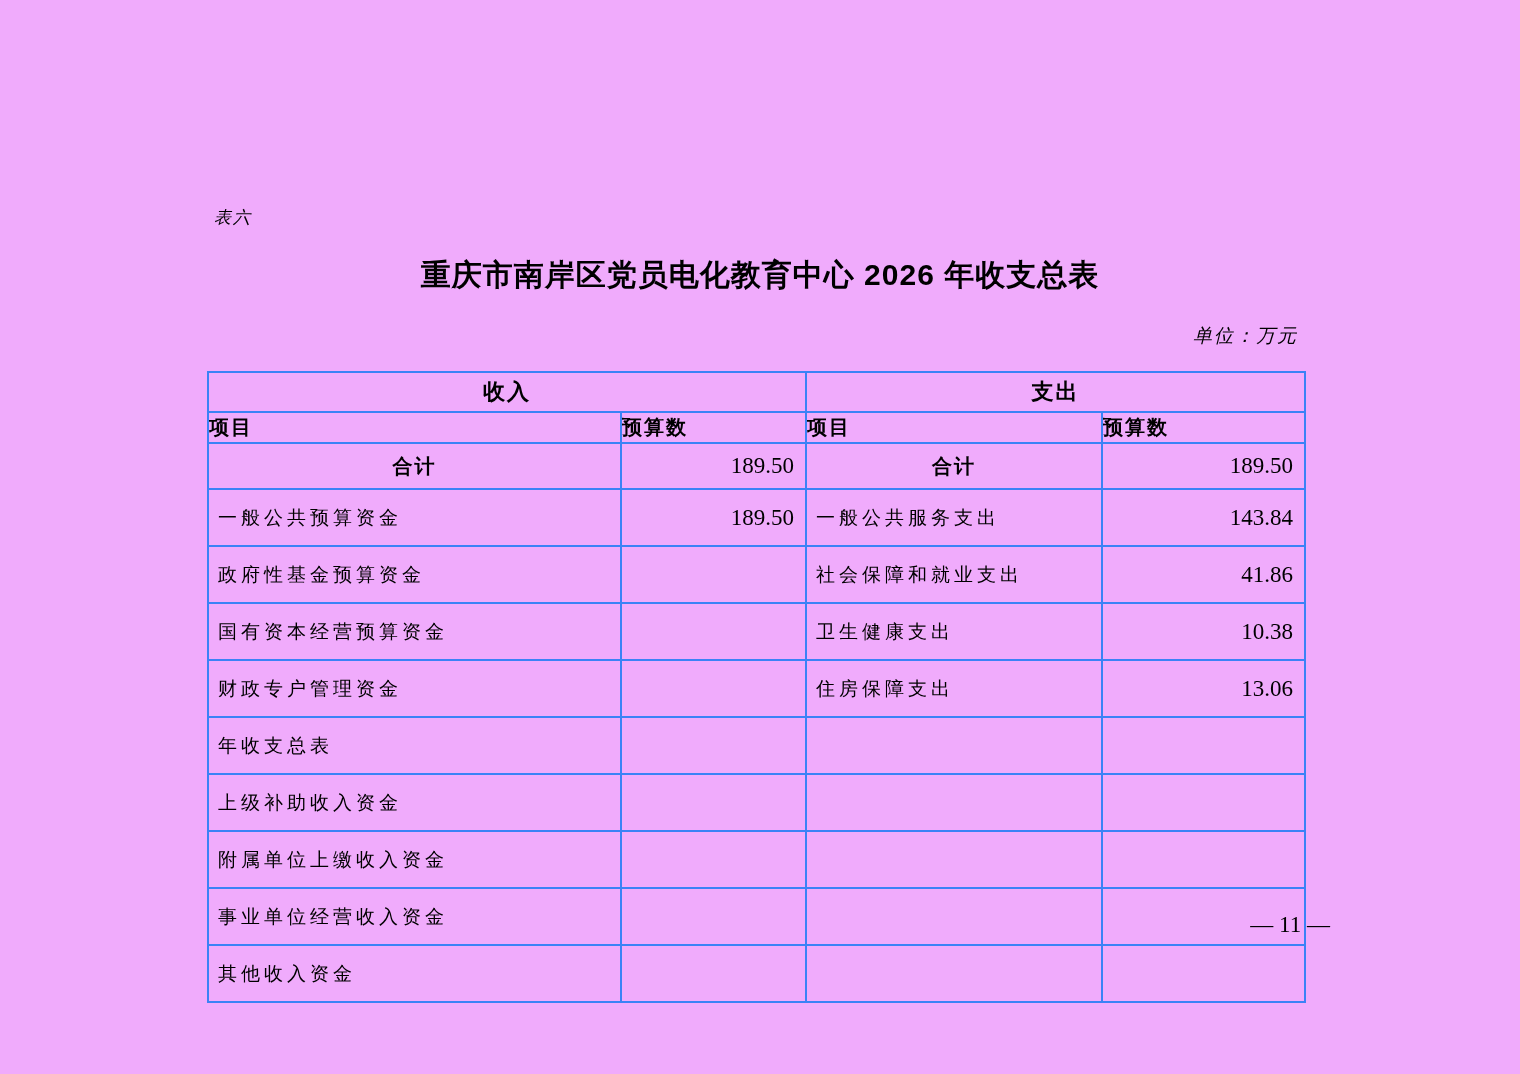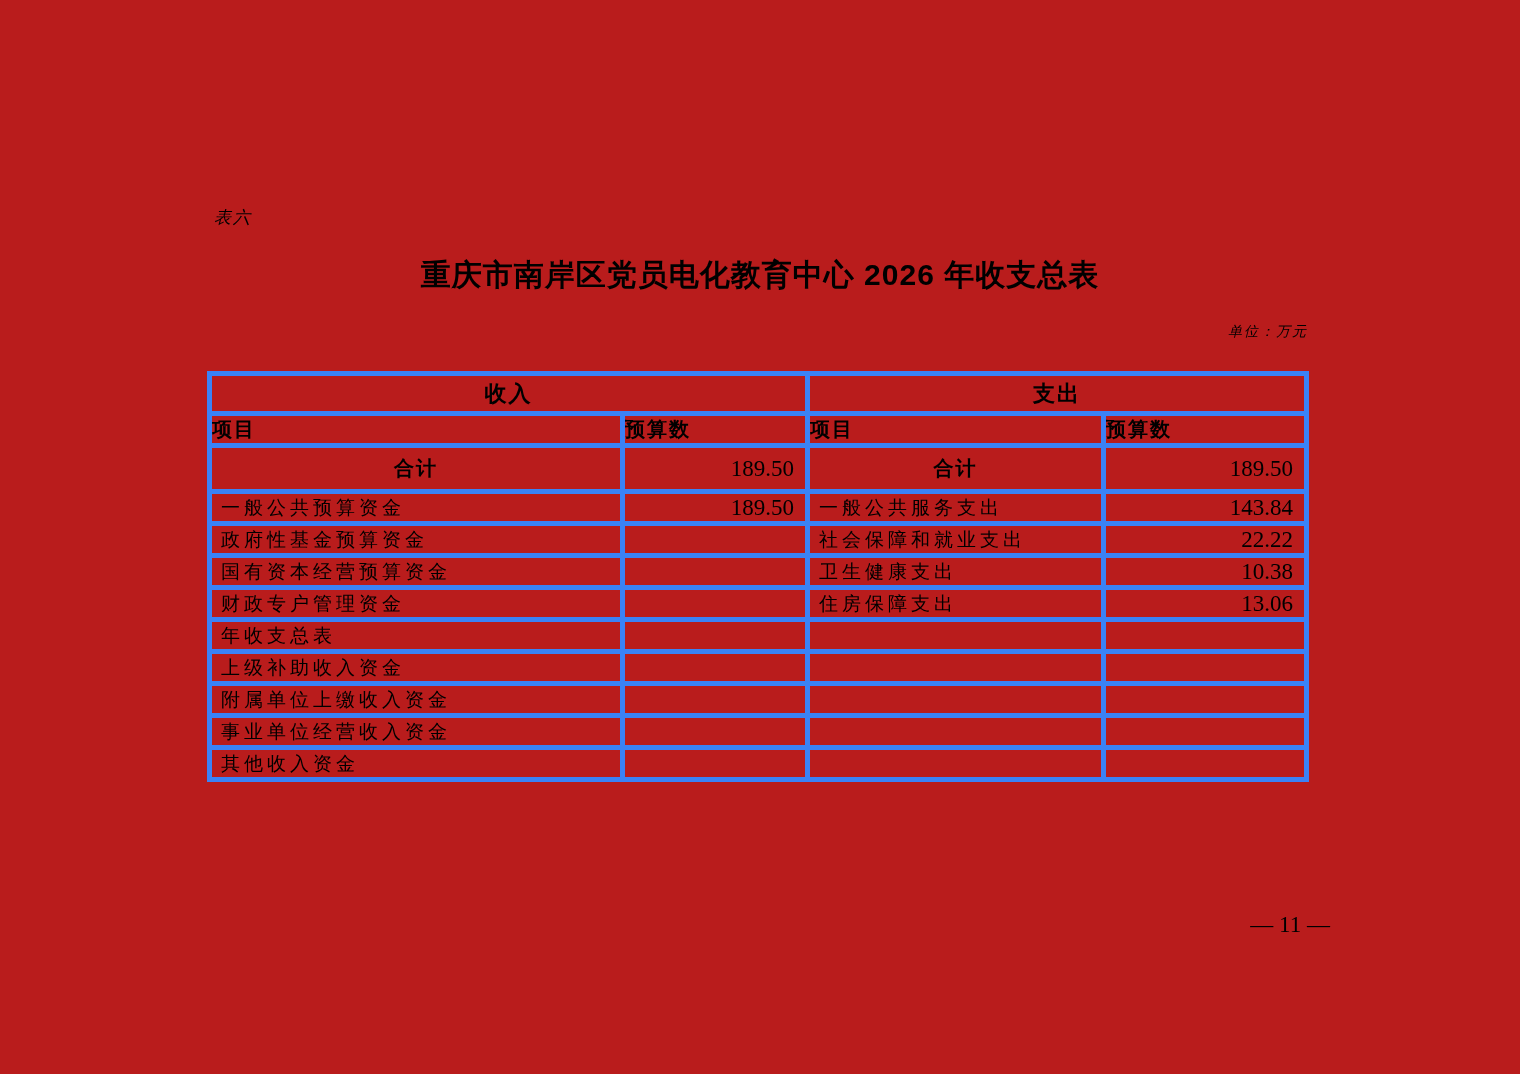--- a/index.html
+++ b/index.html
@@ -5,21 +5,21 @@
   * { margin: 0; padding: 0; box-sizing: border-box; }
   html, body {
     width: 1520px; height: 1074px;
     background: #ffffff;
     color: #000000;
     font-family: "Liberation Serif", serif;
   }
   .page {
     position: relative;
     width: 1520px; height: 1074px;
-    background: #b91c1c;
+    background: #f0abfc;
     overflow: hidden;
   }
   .table-label {
     position: absolute;
     left: 214px; top: 206px;
     font-size: 17px;
     font-style: italic;
     font-family: "Liberation Serif", serif;
     letter-spacing: 2px;
   }
@@ -28,35 +28,35 @@
     left: 0; top: 255px;
     width: 100%;
     text-align: center;
     font-size: 30px;
     font-weight: bold;
     font-family: "Liberation Sans", sans-serif;
     letter-spacing: 1px;
   }
   .unit-note {
     position: absolute;
-    top: 323px; right: 212px;
-    font-size: 14px;
+    top: 323px; right: 222px;
+    font-size: 19px;
     font-style: italic;
     font-family: "Liberation Serif", serif;
     letter-spacing: 2px;
   }
   table.budget-table {
     position: absolute;
     left: 207px; top: 371px;
     width: 1097px;
     border-collapse: collapse;
     table-layout: fixed;
   }
   .budget-table th, .budget-table td {
-    border: 5px solid #3b82f6;
+    border: 2px solid #3b82f6;
     vertical-align: middle;
     overflow: hidden;
     white-space: nowrap;
   }
   .group-row th {
     height: 40px;
     font-size: 22px;
     font-weight: bold;
     font-family: "Liberation Sans", sans-serif;
     text-align: center;
@@ -64,21 +64,21 @@
   }
   .col-row th {
     height: 31px;
     font-size: 20px;
     font-weight: bold;
     font-family: "Liberation Sans", sans-serif;
     text-align: left;
     letter-spacing: 2px;
   }
   .total-row td { height: 46px; }
-  .data-row td { height: 32px; border-radius: 17px; }
+  .data-row td { height: 57px; border-radius: 17px; }
   .item-cell {
     text-align: left;
     padding-left: 9px;
     font-size: 19px;
     font-family: "Liberation Serif", serif;
     letter-spacing: 4px;
   }
   .total-row .item-cell {
     text-align: center;
     padding-left: 0;
@@ -142,21 +142,21 @@
         <tr class="data-row">
           <td class="item-cell">一般公共预算资金</td>
           <td class="value-cell">189.50</td>
           <td class="item-cell">一般公共服务支出</td>
           <td class="value-cell">143.84</td>
         </tr>
         <tr class="data-row">
           <td class="item-cell">政府性基金预算资金</td>
           <td class="value-cell"></td>
           <td class="item-cell">社会保障和就业支出</td>
-          <td class="value-cell">22.22</td>
+          <td class="value-cell">41.86</td>
         </tr>
         <tr class="data-row">
           <td class="item-cell">国有资本经营预算资金</td>
           <td class="value-cell"></td>
           <td class="item-cell">卫生健康支出</td>
           <td class="value-cell">10.38</td>
         </tr>
         <tr class="data-row">
           <td class="item-cell">财政专户管理资金</td>
           <td class="value-cell"></td>

